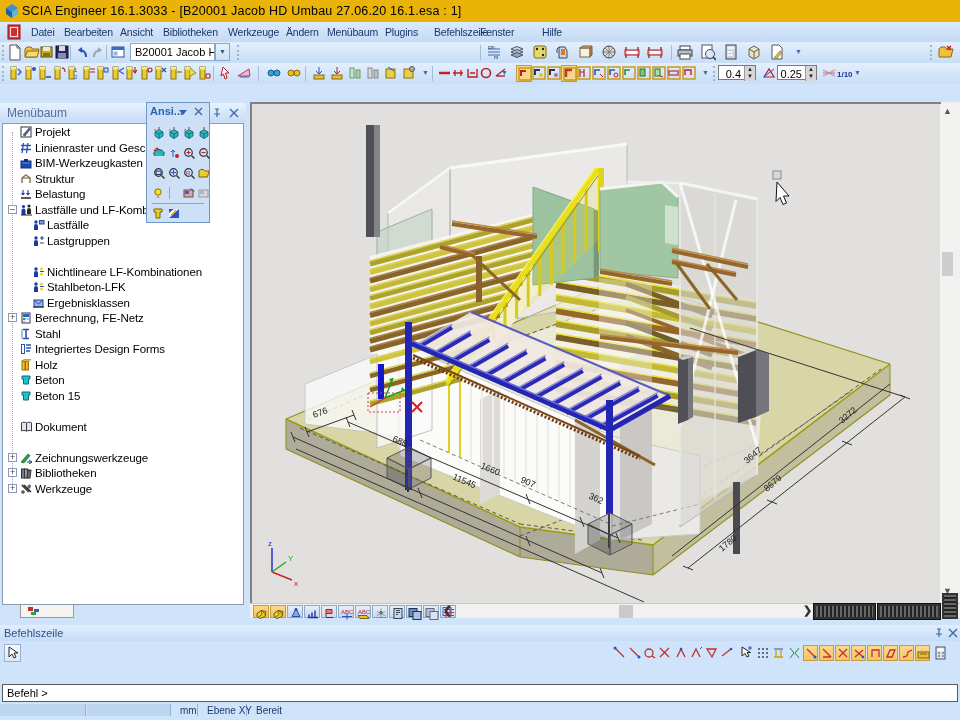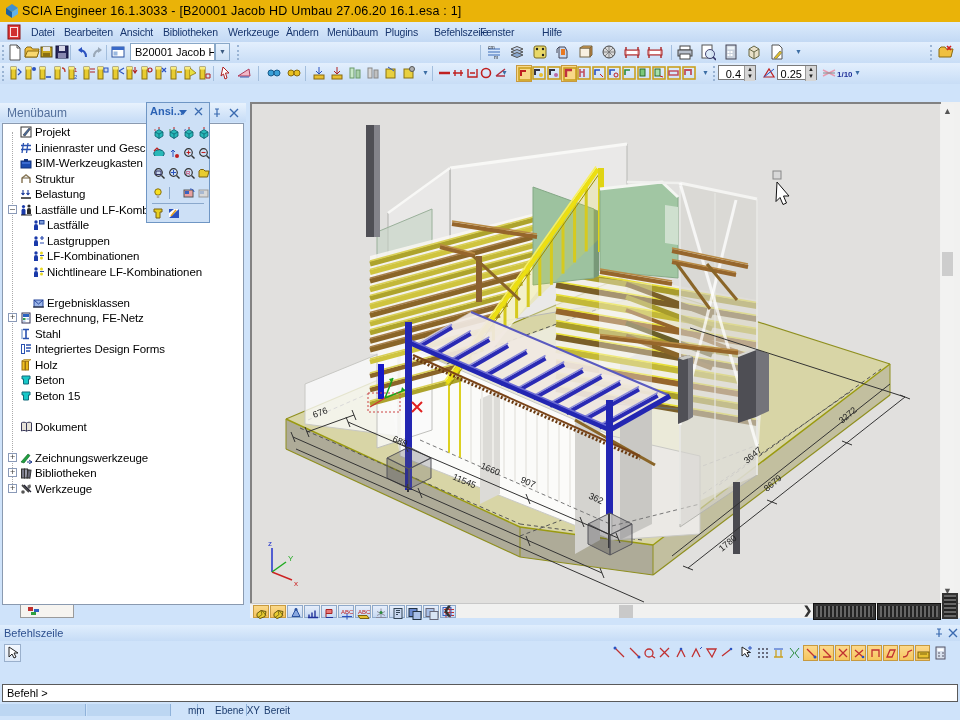--- a/index.html
+++ b/index.html
@@ -54,21 +54,21 @@
 .pic{position:absolute;width:12px;height:12px}
 
 #cmdpanel{left:0;top:625px;width:960px;height:60px;background:#cfe3fa}
 #cmdhead{position:absolute;left:0;top:0;width:960px;height:16px;background:linear-gradient(#e0eefd,#c6dcf6);color:#2d4f8e;font-size:11px;padding:2px 0 0 4px}
 #selbtn{position:absolute;left:4px;top:19px;width:17px;height:18px;background:linear-gradient(#f4f8fe,#dde9f8);border:1px solid #9ab0cc}
 .cic{position:absolute;top:20px;width:15px;height:16px}
 .cic.o{background:linear-gradient(#fcd98c,#f6c55e);border:1px solid #c79a40}
 #befehl{position:absolute;left:2px;top:59px;width:956px;height:18px;background:#fff;border:1px solid #5a5a5a;font-size:11px;color:#000;padding:2px 0 0 4px}
 
 #status{left:0;top:703px;width:960px;height:17px;background:#cfe3fa;font-size:10px;color:#1c3c6e}
-.scell{position:absolute;top:1px;height:12px;border-right:1px solid #8fb2da;padding:1px 4px 0 16px;white-space:nowrap}
+.scell{position:absolute;top:1px;height:12px;border-right:1px solid #8fb2da;padding:1px 4px 0 8px;white-space:nowrap}
 .scell.f{background:#bcd6f2}
 </style></head>
 <body>
 <div id="app">
   <div id="title" class="abs">
     <svg class="abs" style="left:5px;top:3px" width="14" height="16" viewBox="0 0 14 16">
         <polygon points="7,1 13,5 7,9 1,5" fill="#3f8fd0"></polygon>
         <polygon points="1,5 7,9 7,15 1,11" fill="#1d5fa0"></polygon>
         <polygon points="13,5 7,9 7,15 13,11" fill="#62b2e8"></polygon>
       </svg>
@@ -611,39 +611,39 @@
           <span class="lbl" style="left:44px">Lastfälle</span>
         </div>
 <div class="trow" style="top:109.5px;width:242px">
           <span class="ticon" style="left:29px;top:1px"><svg width="13" height="12" viewBox="0 0 13 12">
               <circle cx="4" cy="3" r="1.7" fill="#1a3aaa"></circle>
               <path d="M2 11V7a2 2 0 014 0v4z" fill="#1a3aaa"></path>
               <path d="M8 3h4m-2-2v4M8 8h4" stroke="#2a4ab0" stroke-width="1.2"></path>
             </svg></span>
           <span class="lbl" style="left:44px">Lastgruppen</span>
         </div>
-<div class="trow" style="top:125.0px;width:242px">
-          <span class="ticon" style="left:29px;top:1px"><svg width="13" height="12" viewBox="0 0 13 12">
-              <circle cx="4" cy="3" r="1.7" fill="#1a3aaa"></circle>
-              <path d="M2 11V7a2 2 0 014 0v4z" fill="#1a3aaa"></path>
-              <circle cx="9.5" cy="3" r="1.5" fill="#e8d820"></circle>
-              <circle cx="9.5" cy="8" r="1.5" fill="#e8d820"></circle>
-              <path d="M8 5.5h4" stroke="#2a4ab0"></path>
-            </svg></span>
-          <span class="lbl" style="left:44px">LF-Kombinationen</span>
-        </div>
 <div class="trow" style="top:140.5px;width:242px">
           <span class="ticon" style="left:29px;top:1px"><svg width="13" height="12" viewBox="0 0 13 12">
               <circle cx="4" cy="3" r="1.7" fill="#1a3aaa"></circle>
               <path d="M2 11V7a2 2 0 014 0v4z" fill="#1a3aaa"></path>
               <circle cx="9.5" cy="3" r="1.5" fill="#e8d820"></circle>
               <circle cx="9.5" cy="8" r="1.5" fill="#e8d820"></circle>
               <path d="M8 5.5h4" stroke="#2a4ab0"></path>
             </svg></span>
           <span class="lbl" style="left:44px">Nichtlineare LF-Kombinationen</span>
+        </div>
+<div class="trow" style="top:156.0px;width:242px">
+          <span class="ticon" style="left:29px;top:1px"><svg width="13" height="12" viewBox="0 0 13 12">
+              <circle cx="4" cy="3" r="1.7" fill="#1a3aaa"></circle>
+              <path d="M2 11V7a2 2 0 014 0v4z" fill="#1a3aaa"></path>
+              <circle cx="9.5" cy="3" r="1.5" fill="#e8d820"></circle>
+              <circle cx="9.5" cy="8" r="1.5" fill="#e8d820"></circle>
+              <path d="M8 5.5h4" stroke="#2a4ab0"></path>
+            </svg></span>
+          <span class="lbl" style="left:44px">Stahlbeton-LFK</span>
         </div>
 <div class="trow" style="top:171.5px;width:242px">
           <span class="ticon" style="left:29px;top:1px"><svg width="13" height="12" viewBox="0 0 13 12">
               <rect x="2" y="3" width="9" height="7" fill="#9ab4e8" stroke="#24449a"></rect>
               <path d="M2 3l4.5 4L11 3" fill="none" stroke="#24449a"></path>
               <path d="M1 10h11" stroke="#222"></path>
             </svg></span>
           <span class="lbl" style="left:44px">Ergebnisklassen</span>
         </div>
 <div class="trow" style="top:187.0px;width:242px">

